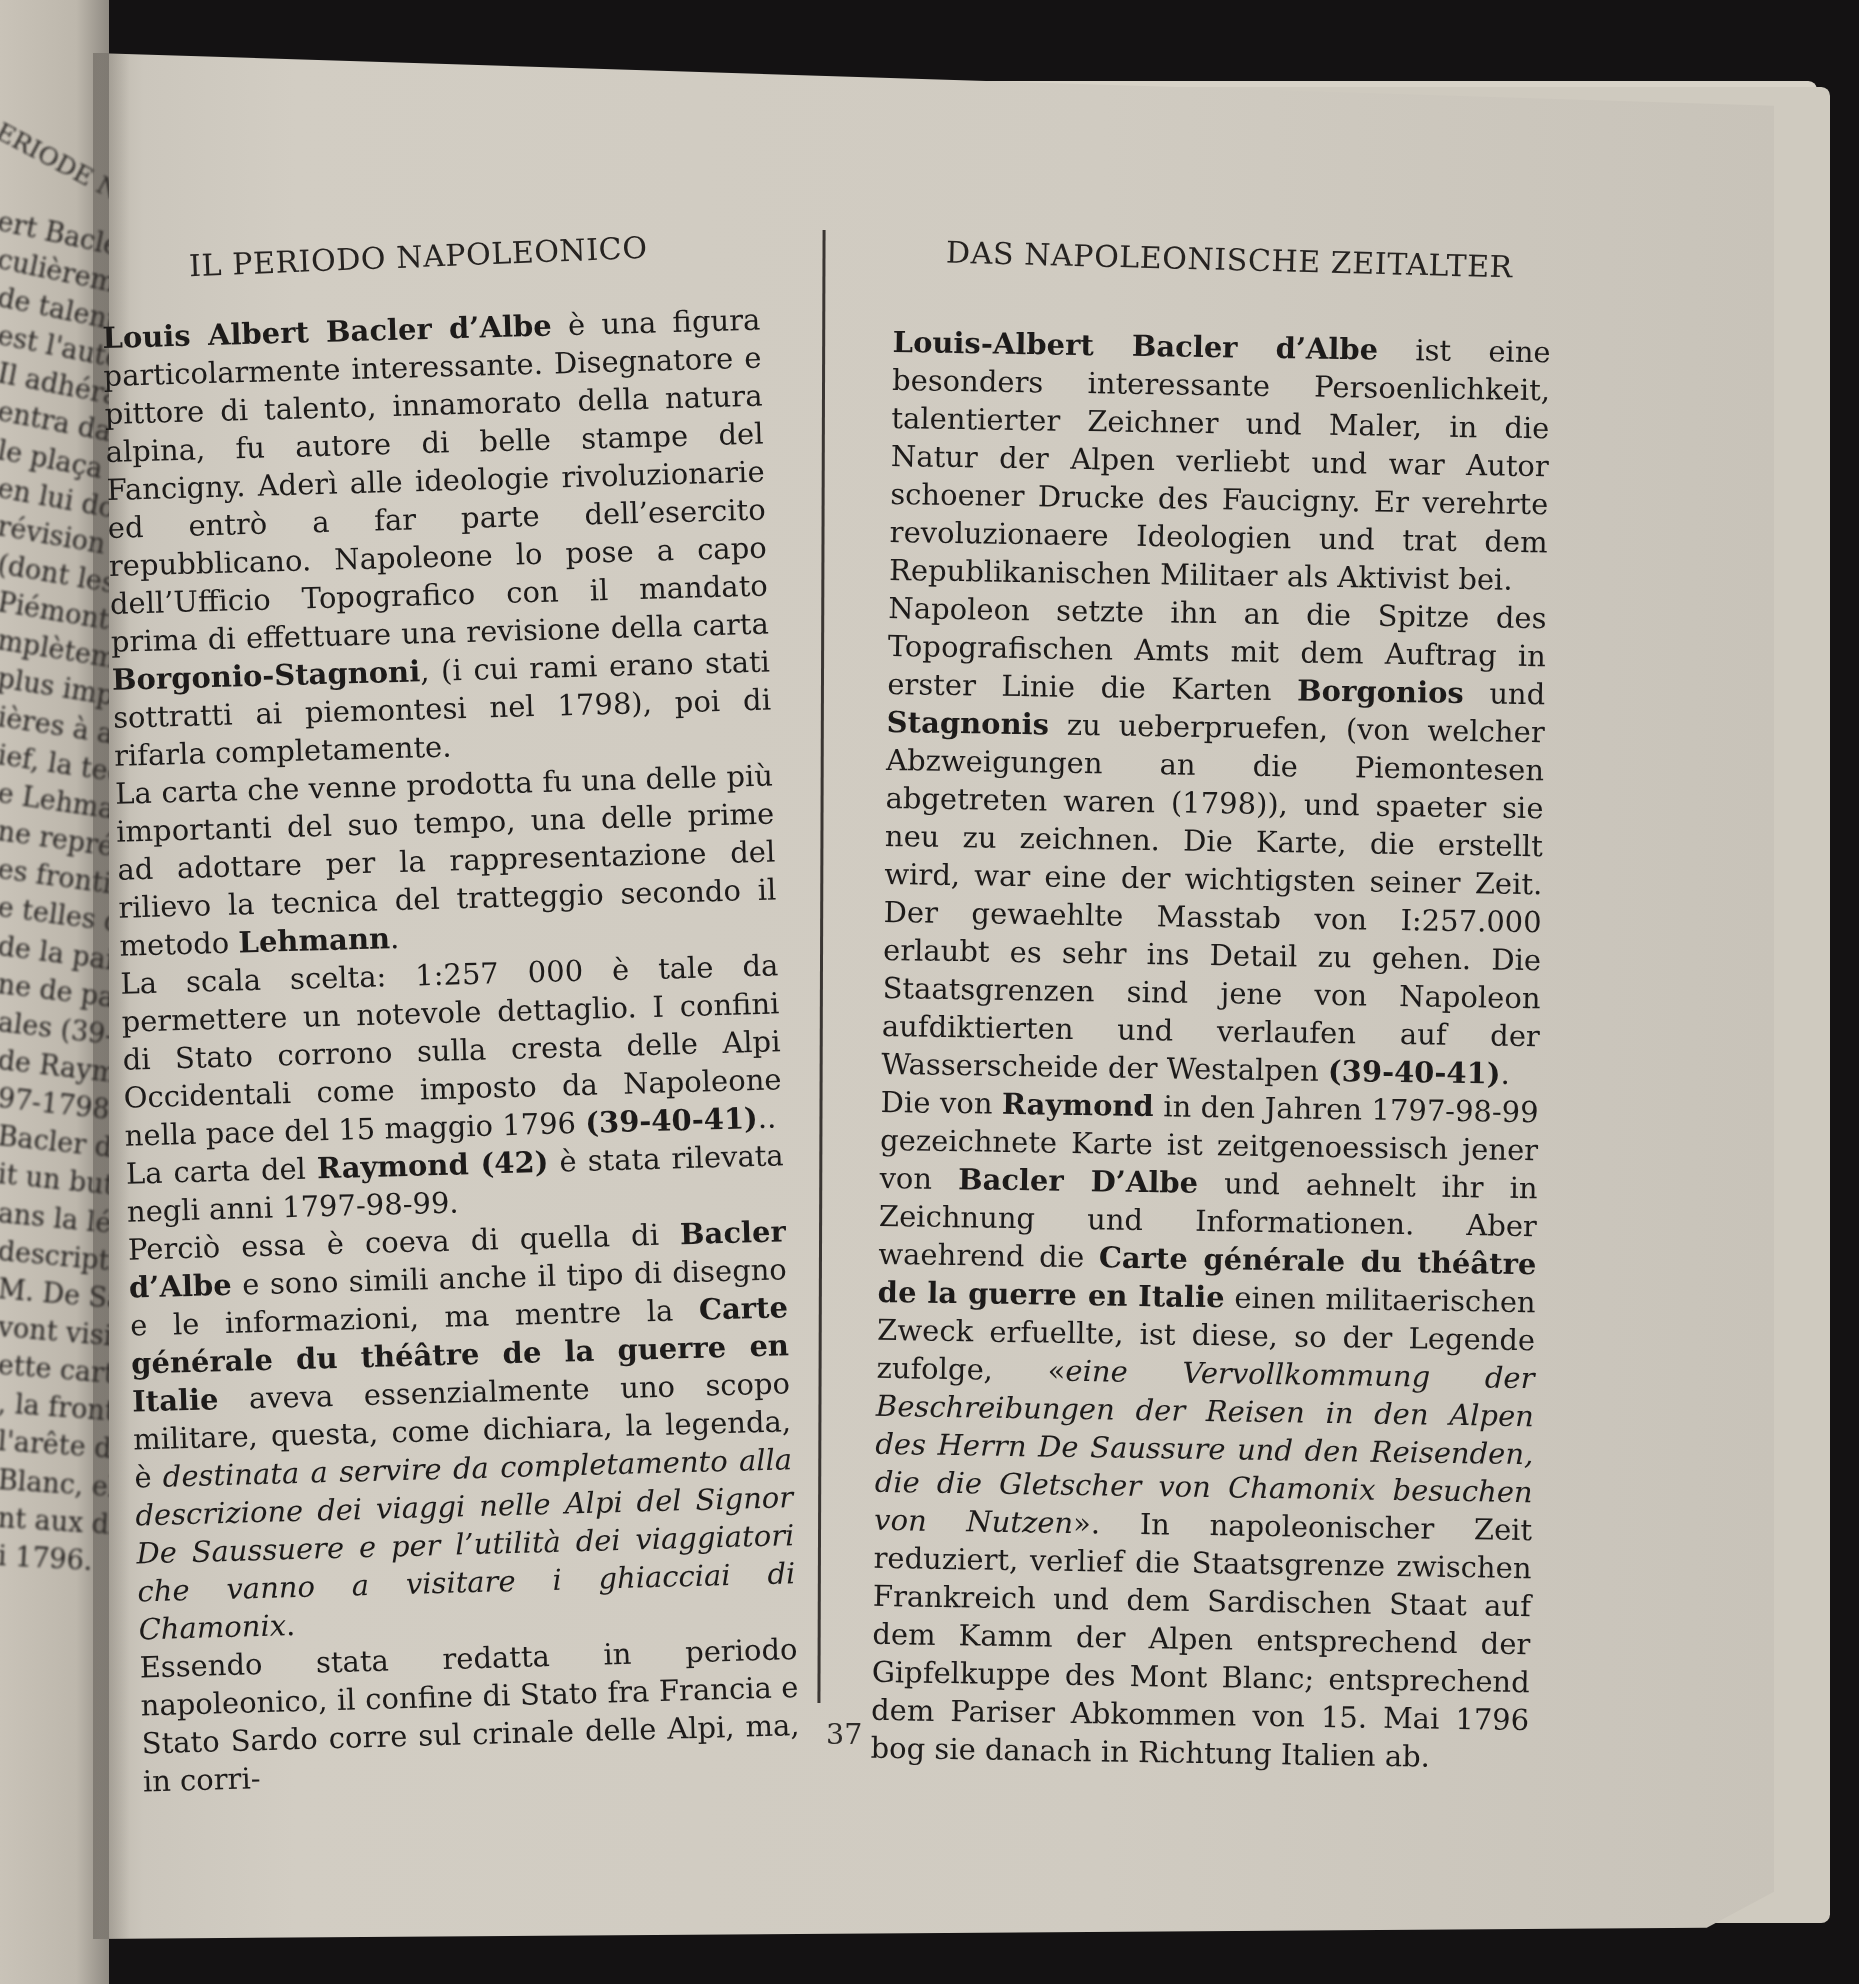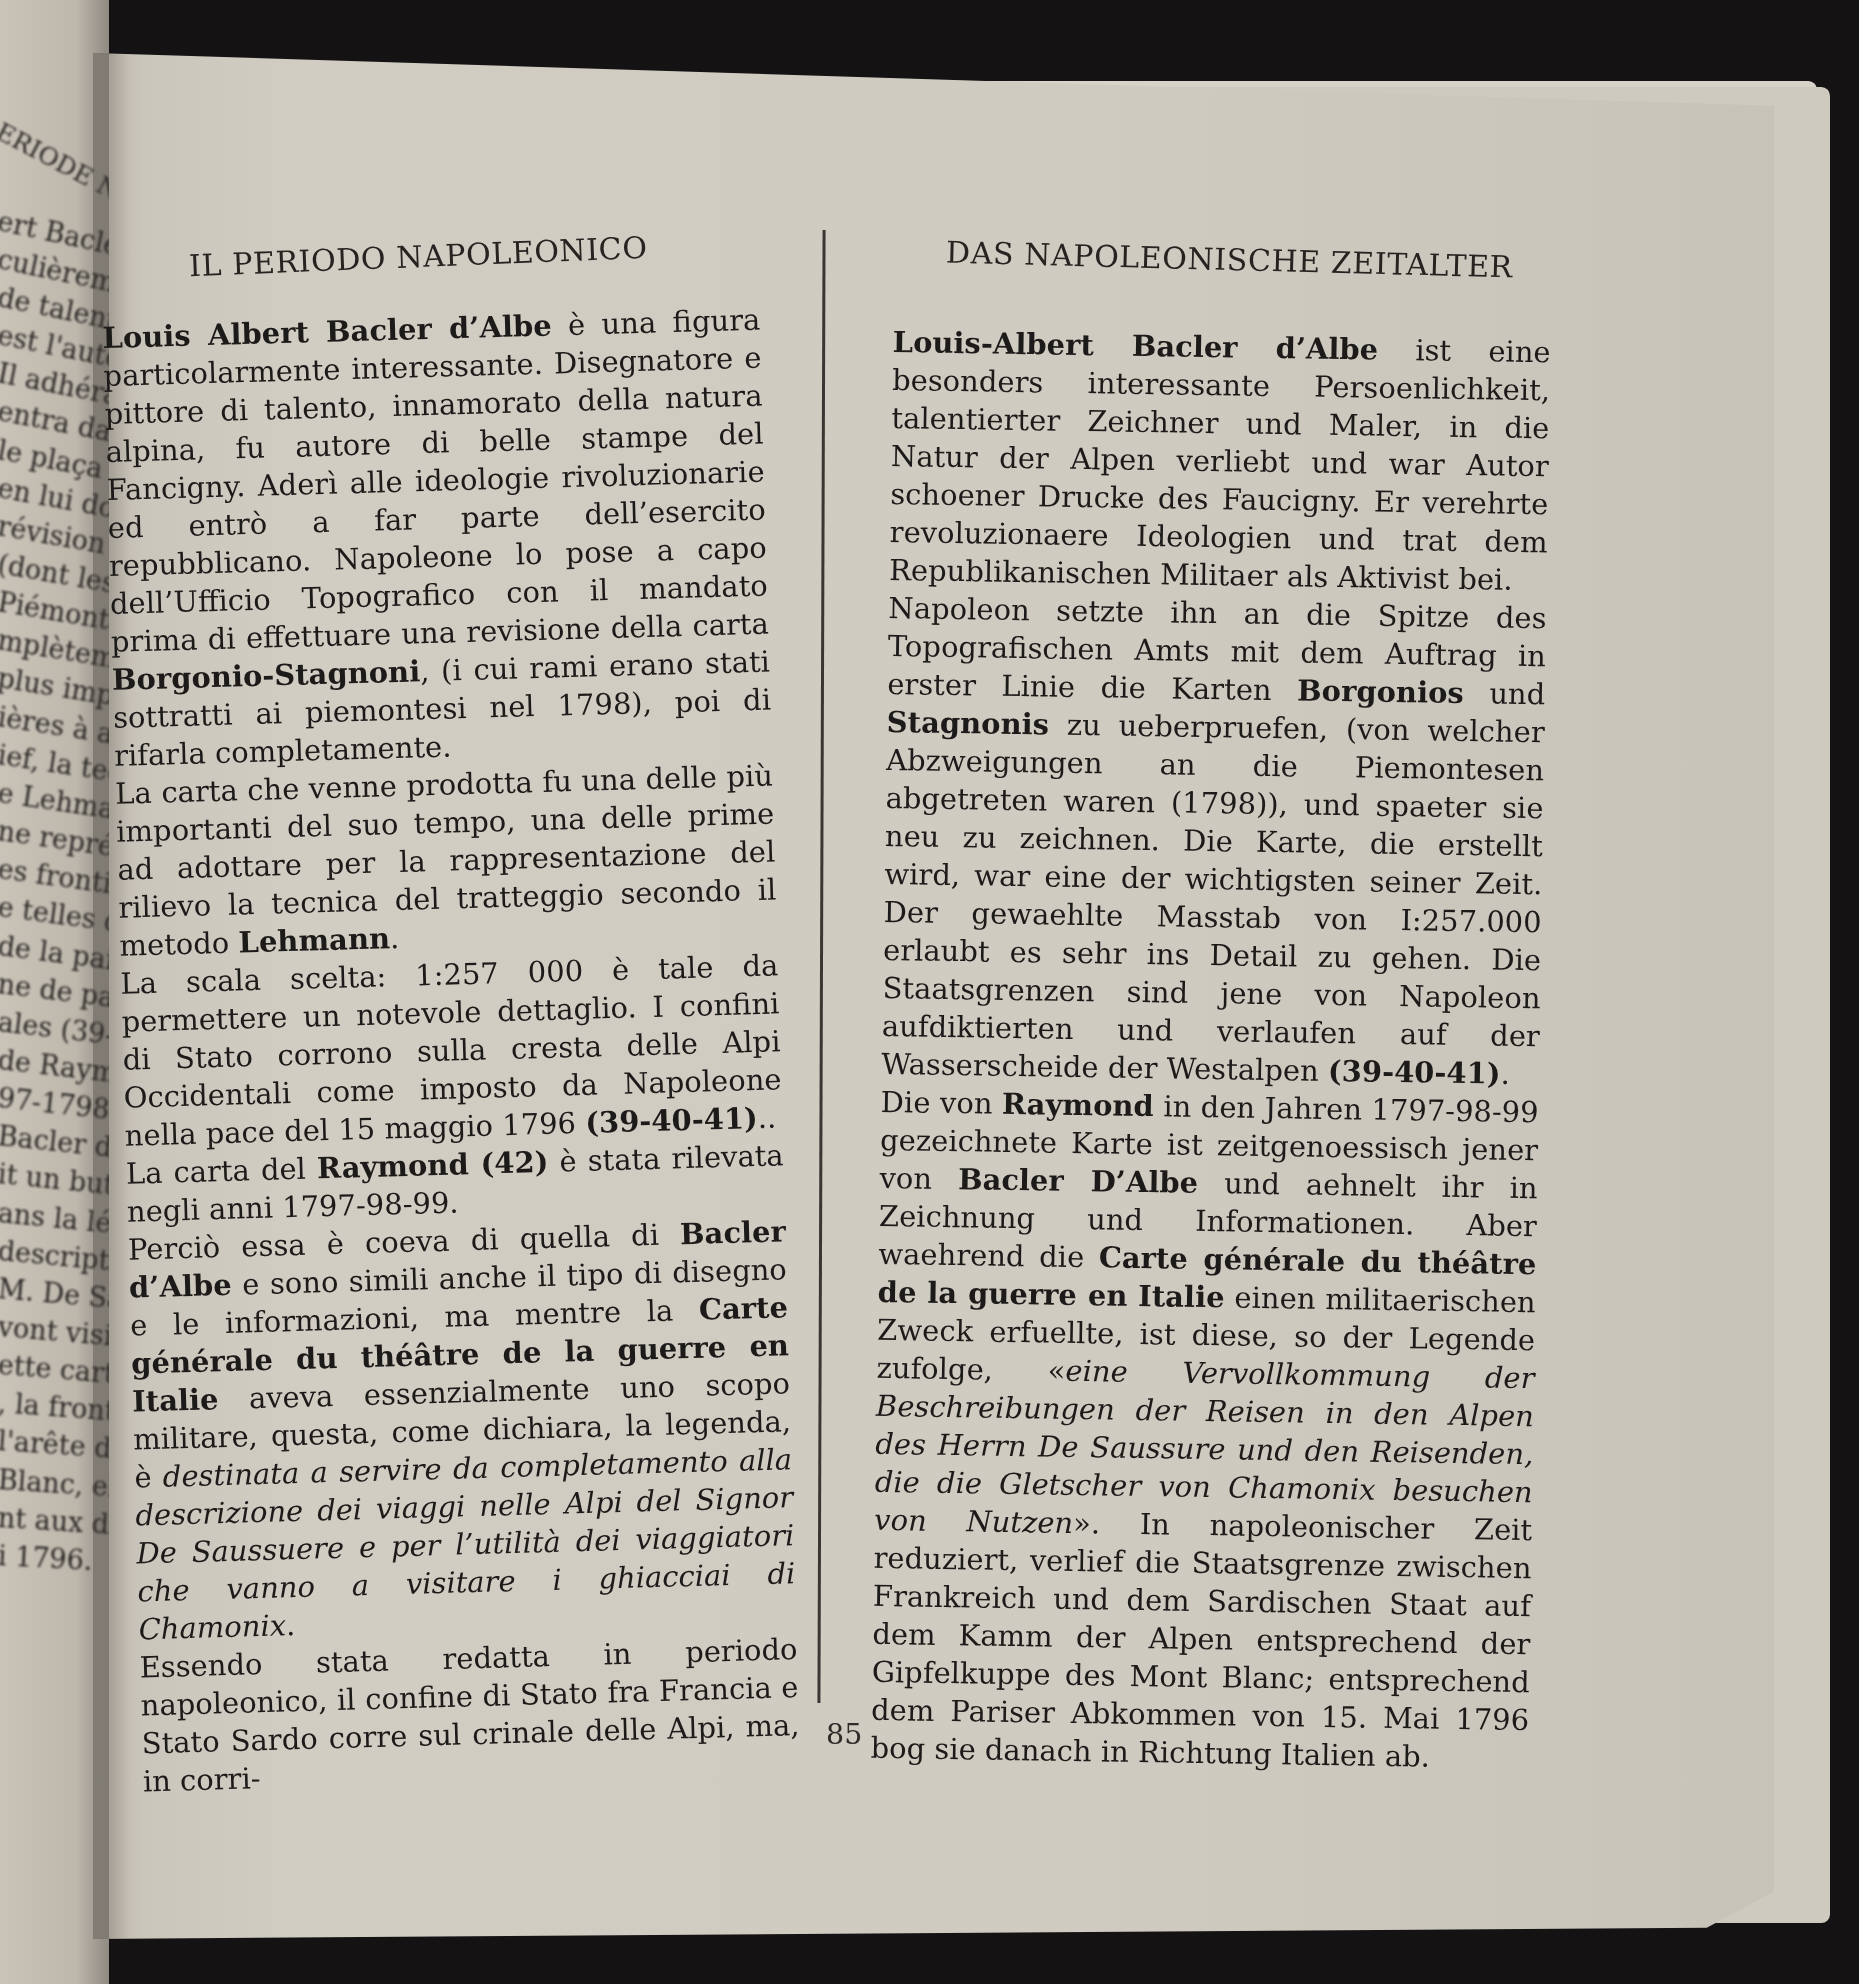--- a/index.html
+++ b/index.html
@@ -119,14 +119,14 @@
     <p><span>Perciò essa è coeva di quella di </span><b>Bacler d’Albe</b><span> e sono simili anche il tipo di disegno e le informazioni, ma mentre la </span><b>Carte générale du théâtre de la guerre en Italie</b><span> aveva essenzialmente uno scopo militare, questa, come dichiara, la legenda, è </span><i>destinata a servire da completamento alla descrizione dei viaggi nelle Alpi del Signor De Saussuere e per l’utilità dei viaggiatori che vanno a visitare i ghiacciai di Chamonix</i><span>.</span></p>
     <p><span>Essendo stata redatta in periodo napoleonico, il confine di Stato fra Francia e Stato Sardo corre sul crinale delle Alpi, ma, in corri-</span></p>
   </div>
 <div class="divider"></div>
 <div class="col col-de">
     <p><b>Louis-Albert Bacler d’Albe</b><span> ist eine besonders interessante Persoenlichkeit, talentierter Zeichner und Maler, in die Natur der Alpen verliebt und war Autor schoener Drucke des Faucigny. Er verehrte revoluzionaere Ideologien und trat dem Republikanischen Militaer als Aktivist bei.</span></p>
     <p><span>Napoleon setzte ihn an die Spitze des Topografischen Amts mit dem Auftrag in erster Linie die Karten </span><b>Borgonios</b><span> und </span><b>Stagnonis</b><span> zu ueberpruefen, (von welcher Abzweigungen an die Piemontesen abgetreten waren (1798)), und spaeter sie neu zu zeichnen. Die Karte, die erstellt wird, war eine der wichtigsten seiner Zeit. Der gewaehlte Masstab von I:257.000 erlaubt es sehr ins Detail zu gehen. Die Staatsgrenzen sind jene von Napoleon aufdiktierten und verlaufen auf der Wasserscheide der Westalpen </span><b>(39-40-41)</b><span>.</span></p>
     <p><span>Die von </span><b>Raymond</b><span> in den Jahren 1797-98-99 gezeichnete Karte ist zeitgenoessisch jener von </span><b>Bacler D’Albe</b><span> und aehnelt ihr in Zeichnung und Informationen. Aber waehrend die </span><b>Carte générale du théâtre de la guerre en Italie</b><span> einen militaerischen Zweck erfuellte, ist diese, so der Legende zufolge, «</span><i>eine Vervollkommung der Beschreibungen der Reisen in den Alpen des Herrn De Saussure und den Reisenden, die die Gletscher von Chamonix besuchen von Nutzen</i><span>». In napoleonischer Zeit reduziert, verlief die Staatsgrenze zwischen Frankreich und dem Sardischen Staat auf dem Kamm der Alpen entsprechend der Gipfelkuppe des Mont Blanc; entsprechend dem Pariser Abkommen von 15. Mai 1796 bog sie danach in Richtung Italien ab.</span></p>
   </div>
 
-<div class="page-number">85</div>
+<div class="page-number">37</div>
 
 
 </body></html>

